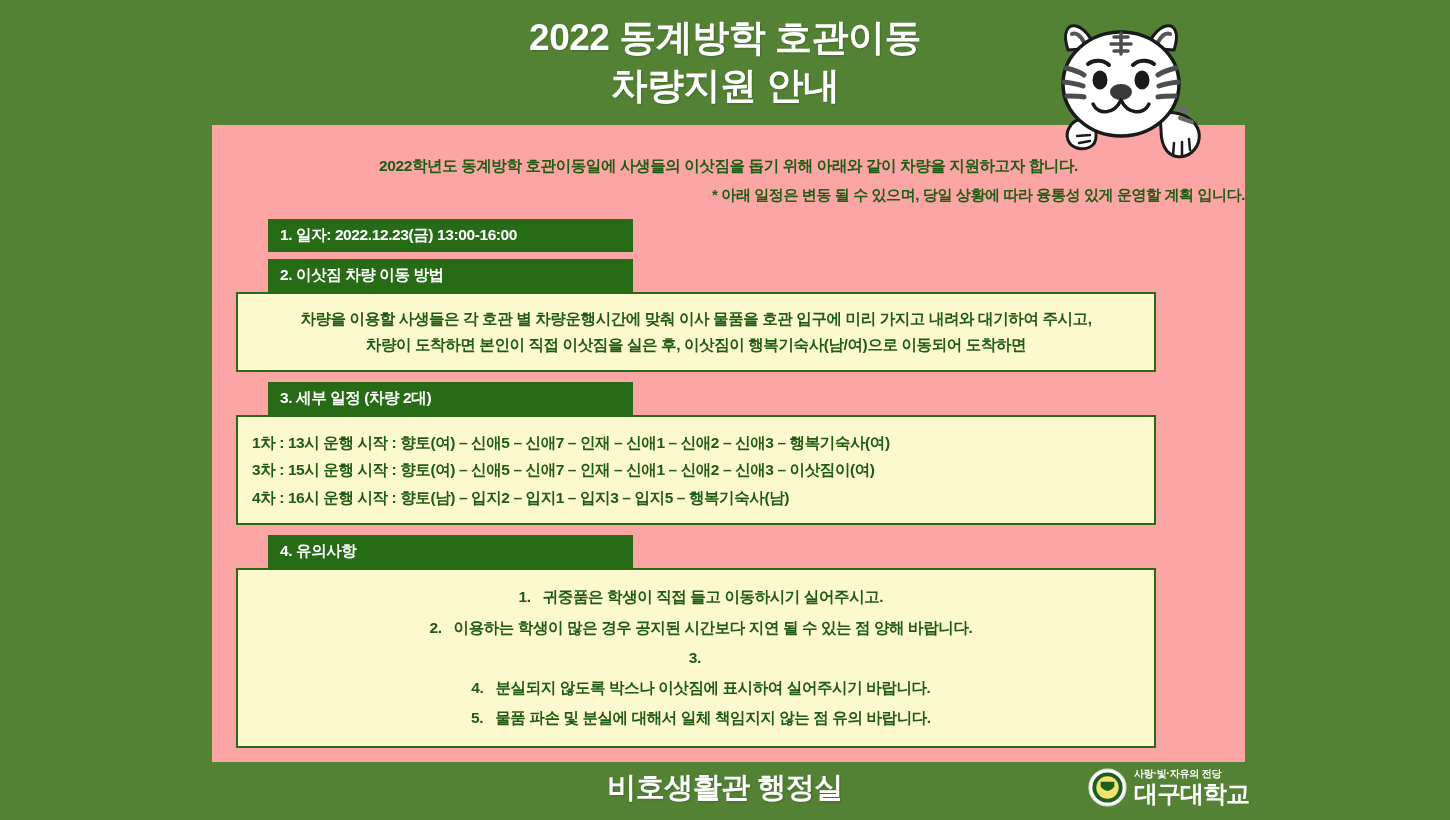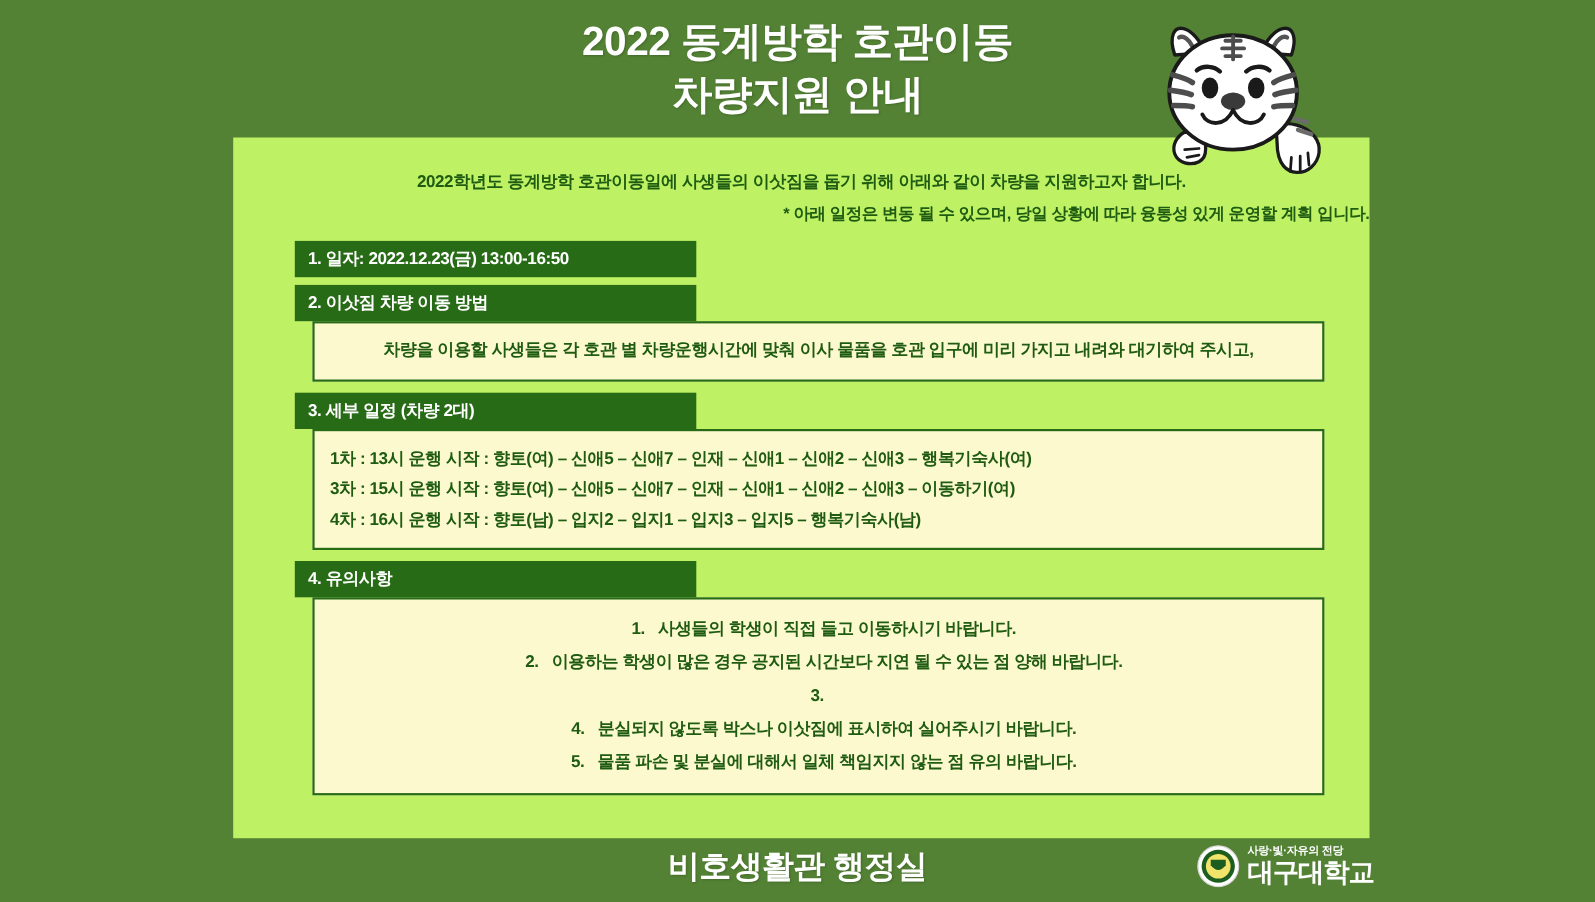--- a/index.html
+++ b/index.html
@@ -42,21 +42,21 @@
     pointer-events: none;
   }
 
   
   .panel {
     position: absolute;
     left: 212px;
     top: 125px;
     width: 1033px;
     height: 637px;
-    background: #bef264;
+    background: #fca5a5;
     z-index: 3;
   }
 
   .intro {
     margin-top: 27px;
     text-align: center;
     color: #1f5c12;
     font-size: 15.5px;
     font-weight: bold;
     line-height: 1.85;
@@ -76,21 +76,21 @@
     font-weight: bold;
     letter-spacing: -0.4px;
     display: flex;
     align-items: center;
     padding-left: 12px;
     box-sizing: border-box;
   }
 
   
   .sec-box {
-    margin-left: 72px;
+    margin-left: 24px;
     width: 920px;
     border: 2px solid #276b16;
     box-sizing: border-box;
     background: #fcf9cf;
     color: #1f5c12;
     font-weight: bold;
     letter-spacing: -0.4px;
   }
 
   .box-method {
@@ -215,45 +215,46 @@
 
 <div class="panel">
 
   <div class="intro">
     <div>2022학년도 동계방학 호관이동일에 사생들의 이삿짐을 돕기 위해 아래와 같이 차량을 지원하고자 합니다.</div>
     <div class="line2">* 아래 일정은 변동 될 수 있으며, 당일 상황에 따라 융통성 있게 운영할 계획 입니다.</div>
   </div>
 
   <div class="gap-c"></div>
 
-  <div class="sec-head">1. 일자: 2022.12.23(금) 13:00-16:50</div>
+  <div class="sec-head">1. 일자: 2022.12.23(금) 13:00-16:00</div>
 
   <div class="gap-b"></div>
 
   <div class="sec-head">2. 이삿짐 차량 이동 방법</div>
   <div class="sec-box box-method">
     <div>차량을 이용할 사생들은 각 호관 별 차량운행시간에 맞춰 이사 물품을 호관 입구에 미리 가지고 내려와 대기하여 주시고,</div>
+    <div>차량이 도착하면 본인이 직접 이삿짐을 실은 후, 이삿짐이 행복기숙사(남/여)으로 이동되어 도착하면</div>
   </div>
 
   <div class="gap-a"></div>
 
   <div class="sec-head">3. 세부 일정 (차량 2대)</div>
   <div class="sec-box box-schedule">
     <span class="sched-row">1차 : 13시 운행 시작 : 향토(여) – 신애5 – 신애7 – 인재 – 신애1 – 신애2 – 신애3 – 행복기숙사(여)</span>
-    <span class="sched-row">3차 : 15시 운행 시작 : 향토(여) – 신애5 – 신애7 – 인재 – 신애1 – 신애2 – 신애3 – 이동하기(여)</span>
+    <span class="sched-row">3차 : 15시 운행 시작 : 향토(여) – 신애5 – 신애7 – 인재 – 신애1 – 신애2 – 신애3 – 이삿짐이(여)</span>
     <span class="sched-row">4차 : 16시 운행 시작 : 향토(남) – 입지2 – 입지1 – 입지3 – 입지5 – 행복기숙사(남)</span>
   </div>
 
   <div class="gap-a"></div>
 
   <div class="sec-head">4. 유의사항</div>
   <div class="sec-box box-notice">
     <div class="notice-row">
       <span class="notice-num">1.</span>
-      <span>사생들의 학생이 직접 들고 이동하시기 바랍니다.</span>
+      <span>귀중품은 학생이 직접 들고 이동하시기 실어주시고.</span>
     </div>
     <div class="notice-row">
       <span class="notice-num">2.</span>
       <span>이용하는 학생이 많은 경우  공지된 시간보다 지연 될 수 있는 점 양해 바랍니다.</span>
     </div>
     <div class="notice-row">
       <span class="notice-num">3.</span>
     </div>
     <div class="notice-row">
       <span class="notice-num">4.</span>

